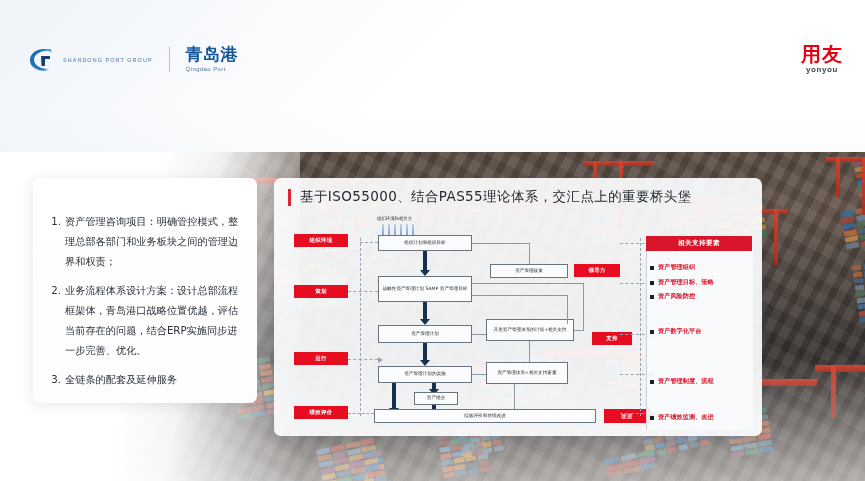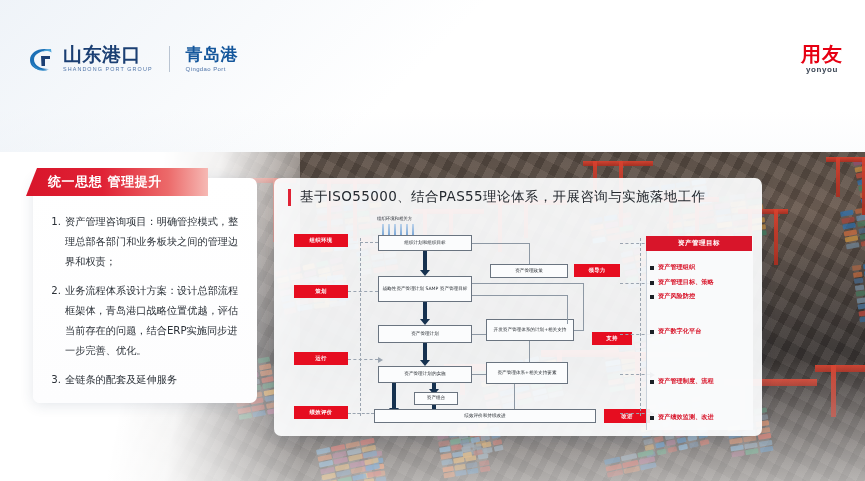--- a/index.html
+++ b/index.html
@@ -833,61 +833,57 @@
     <div class="logo-wrap">
       <div class="sp-mark">
         <svg width="30" height="30" viewBox="0 0 30 30">
           <path d="M24 6 C14 3 4 8 4 16 C4 24 13 28 22 25 C14 25 8 21 8 15.5 C8 10 15 6.5 24 6 Z" fill="#1b6fb5"></path>
           <path d="M25 5 C21 4.6 18 5.6 16.5 7.6 C19.5 6.6 23 7 25.5 8.4 Z" fill="#4aa3d8"></path>
           <path d="M15 12 L24 12 L24 15 L19 15 L19 22 L15.5 22 Z" fill="#1b3f73"></path>
           <path d="M6 18 C9 24 16 27 23 25.5 C16 28.5 7 26 6 18 Z" fill="#2b86c6"></path>
         </svg>
       </div>
       <div class="sp-stack">
-        <div class="sp-cn">山东港口</div>
         <div class="sp-en">SHANDONG PORT GROUP</div>
       </div>
       <div class="logo-div"></div>
       <div class="sp-stack">
         <div class="qd-cn">青岛港</div>
         <div class="qd-en">Qingdao Port</div>
       </div>
     </div>
 
 
     <div class="brand-right">
       <div class="brand-cn">用友</div>
       <div class="brand-en">yonyou</div>
     </div>
   </div>
 
 
   <div class="left-card"></div>
-  <div class="red-banner">
-    <span>统一思想 管理提升</span>
-  </div>
   <ul class="ol-list" id="left-items">
       <li>
         <span class="ol-num">1.</span>
         <span class="ol-txt">资产管理咨询项目：明确管控模式，整理总部各部门和业务板块之间的管理边界和权责；</span>
       </li>
       <li>
         <span class="ol-num">2.</span>
         <span class="ol-txt">业务流程体系设计方案：设计总部流程框架体，青岛港口战略位置优越，评估当前存在的问题，结合ERP实施同步进一步完善、优化。</span>
       </li>
       <li>
         <span class="ol-num">3.</span>
         <span class="ol-txt">全链条的配套及延伸服务</span>
       </li>
     </ul>
 
   <div class="right-panel"></div>
   <div class="panel-head">
     <div class="panel-bar"></div>
-    <div class="panel-title">基于ISO55000、结合PAS55理论体系，开展咨询与实施落地工作</div>
+    <div class="panel-title">基于ISO55000、结合PAS55理论体系，交汇点上的重要桥头堡</div>
   </div>
 
   <div class="diagram">
 
     <div class="toplab" style="left:103px;top:2px;">组织环境和相关方</div>
     <div class="tick-row" style="left:108px;top:10px;">
       <div class="tick"></div>
         <div class="tick"></div>
         <div class="tick"></div>
       <div class="tick"></div>
@@ -946,21 +942,21 @@
 
     <div class="dash-h arrow" style="left:346px;top:29px;width:30px;"></div>
     <div class="dash-h arrow" style="left:346px;top:69px;width:30px;"></div>
     <div class="dash-h arrow" style="left:346px;top:120px;width:30px;"></div>
     <div class="dash-h arrow" style="left:346px;top:160px;width:30px;"></div>
     <div class="dash-v" style="left:366px;top:24px;height:178px;"></div>
     <div class="dash-h arrow" style="left:346px;top:199px;width:30px;"></div>
   </div>
 
   <div class="act-col"></div>
-  <div class="act-head">资产管理目标</div>
+  <div class="act-head">相关支持要素</div>
   <div id="act-items">
       <div class="act-item" style="left: 650px; top: 263px;">
         <span class="act-bullet"></span>
         <span>资产管理组织</span>
       </div>
       <div class="act-item" style="left: 650px; top: 278px;">
         <span class="act-bullet"></span>
         <span>资产管理目标、策略</span>
       </div>
       <div class="act-item" style="left: 650px; top: 292px;">

